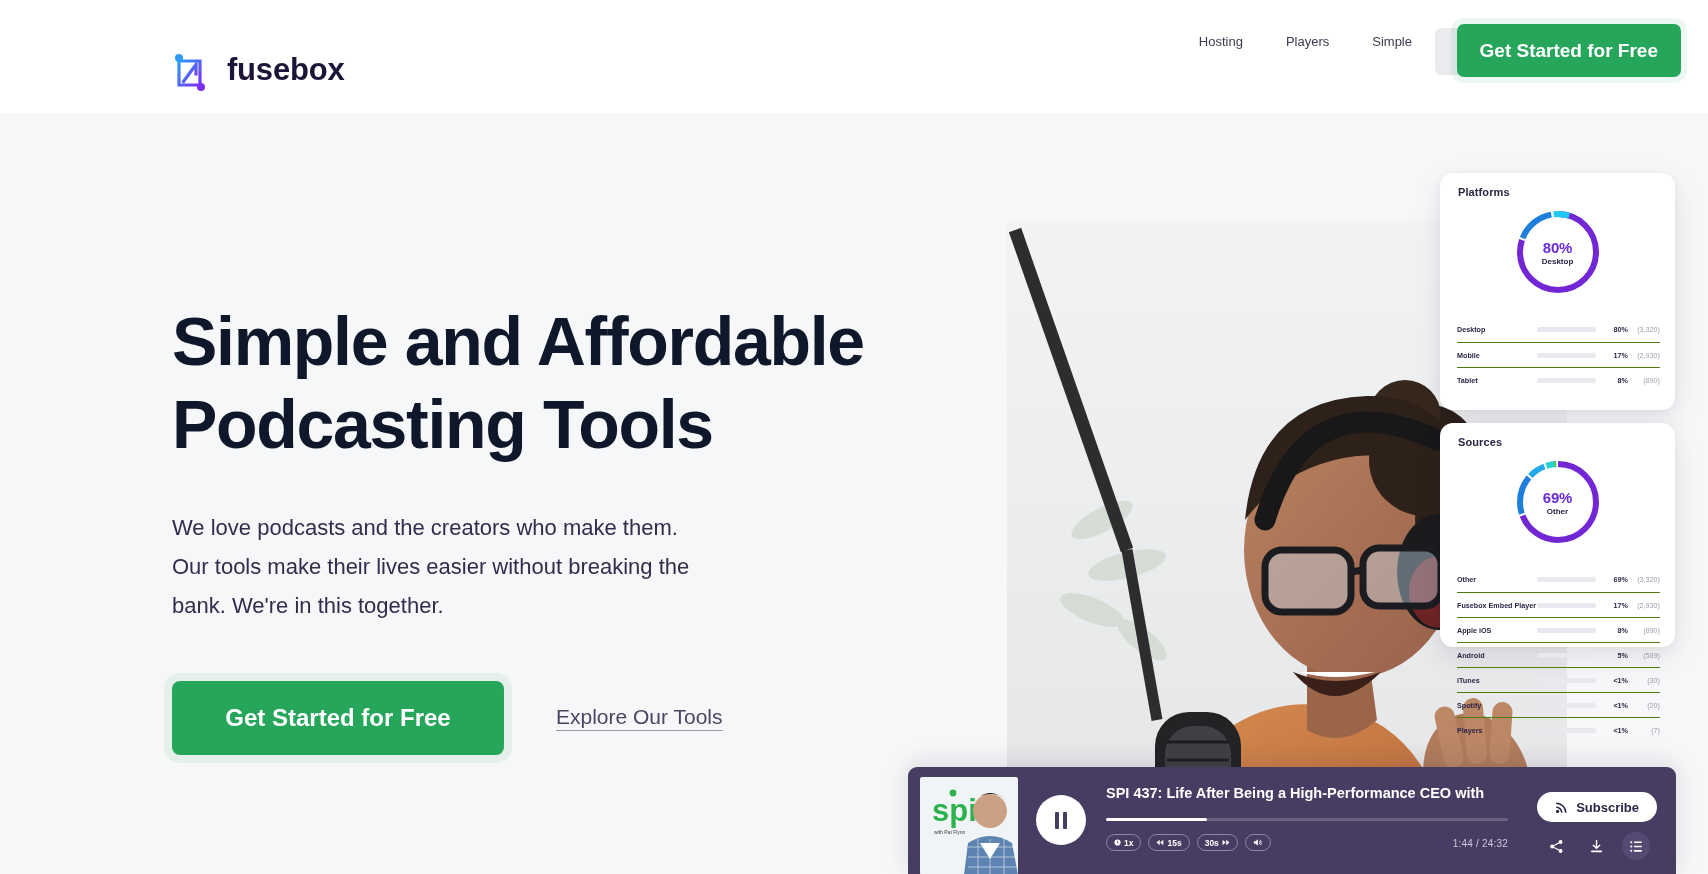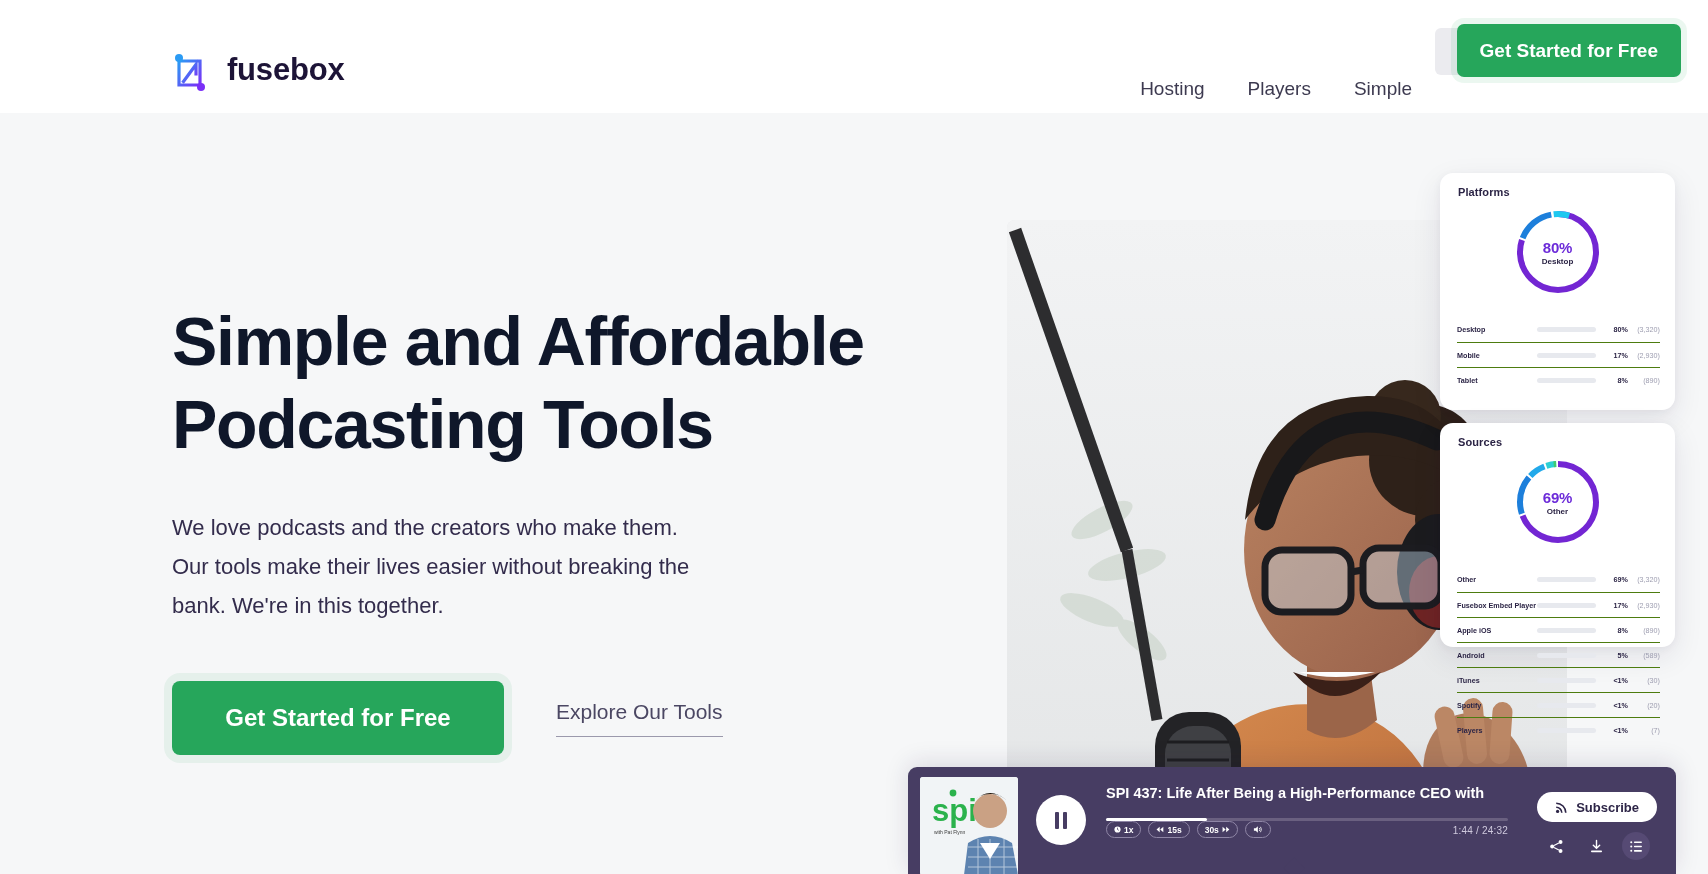--- a/index.html
+++ b/index.html
@@ -30,21 +30,21 @@
     position:relative; width:34px; height:40px; flex:0 0 auto;
   }
   .brand-name{
     font-size:31px; font-weight:700; color:#1d1437; letter-spacing:-0.2px;
   }
   .nav{
     position:absolute; right:296px; top:34px;
     display:flex; align-items:center; gap:43px;
   }
   .nav a{
-    font-size:19px; color:#3d3a50; text-decoration:none; white-space:nowrap;margin-top:44px;
+    font-size:13px; color:#3d3a50; text-decoration:none; white-space:nowrap;
   }
   .btn-login{
     position:absolute; right:164px; top:28px;
     display:flex; align-items:center; justify-content:center;
     height:47px; padding:0 26px;
     background:#ebebef; color:#241c3d;
     font-size:19px; font-weight:600;
     border:none; border-radius:6px; cursor:pointer;
     white-space:nowrap;
   }
@@ -78,21 +78,21 @@
   .btn-cta-hero{
     display:flex; align-items:center; justify-content:center;
     width:332px; height:74px;
     background:#26a65b; color:#ffffff;
     font-size:24px; font-weight:700;
     border:none; border-radius:8px; cursor:pointer;
     box-shadow:0 0 0 8px rgba(38,166,91,0.08);
   }
   .link-explore{
     font-size:21px; color:#4b4763; text-decoration:none;
-    border-bottom:1px solid #9b99ac; padding-bottom:12px; cursor:pointer;
+    border-bottom:1px solid #9b99ac; padding-bottom:1px; cursor:pointer;
   }
 
   
   .hero-photo{
     position:absolute; left:1007px; top:220px;
     width:560px; height:654px;
     border-radius:8px 8px 0 0; overflow:hidden;
     background:#e9eaec;
   }
   .hero-photo svg{ display:block; width:100%; height:100%; }
@@ -175,21 +175,21 @@
   .player-main{ position:absolute; left:198px; top:18px; right:168px; }
   .player-title{
     font-size:14.5px; font-weight:700; color:#ffffff; white-space:nowrap;
     overflow:hidden; text-overflow:ellipsis;
   }
   .seek{
     margin-top:17px; height:3px; background:#6a6080; border-radius:2px; position:relative;
     cursor:pointer;
   }
   .seek-fill{ position:absolute; left:0; top:0; height:100%; background:#ffffff; border-radius:2px; }
-  .ctrl-row{ display:flex; align-items:center; }
+  .ctrl-row{ margin-top:13px; display:flex; align-items:center; }
   .pill{
     display:inline-flex; align-items:center; justify-content:center; gap:3px;
     height:17px; padding:0 7px;
     border:1px solid #8f86a6; border-radius:9px;
     color:#ffffff; font-size:8.5px; font-weight:600; cursor:pointer;
     margin-right:7px; white-space:nowrap;
   }
   .pill svg{ display:block; }
   .time{
     position:absolute; right:0; bottom:2px;

